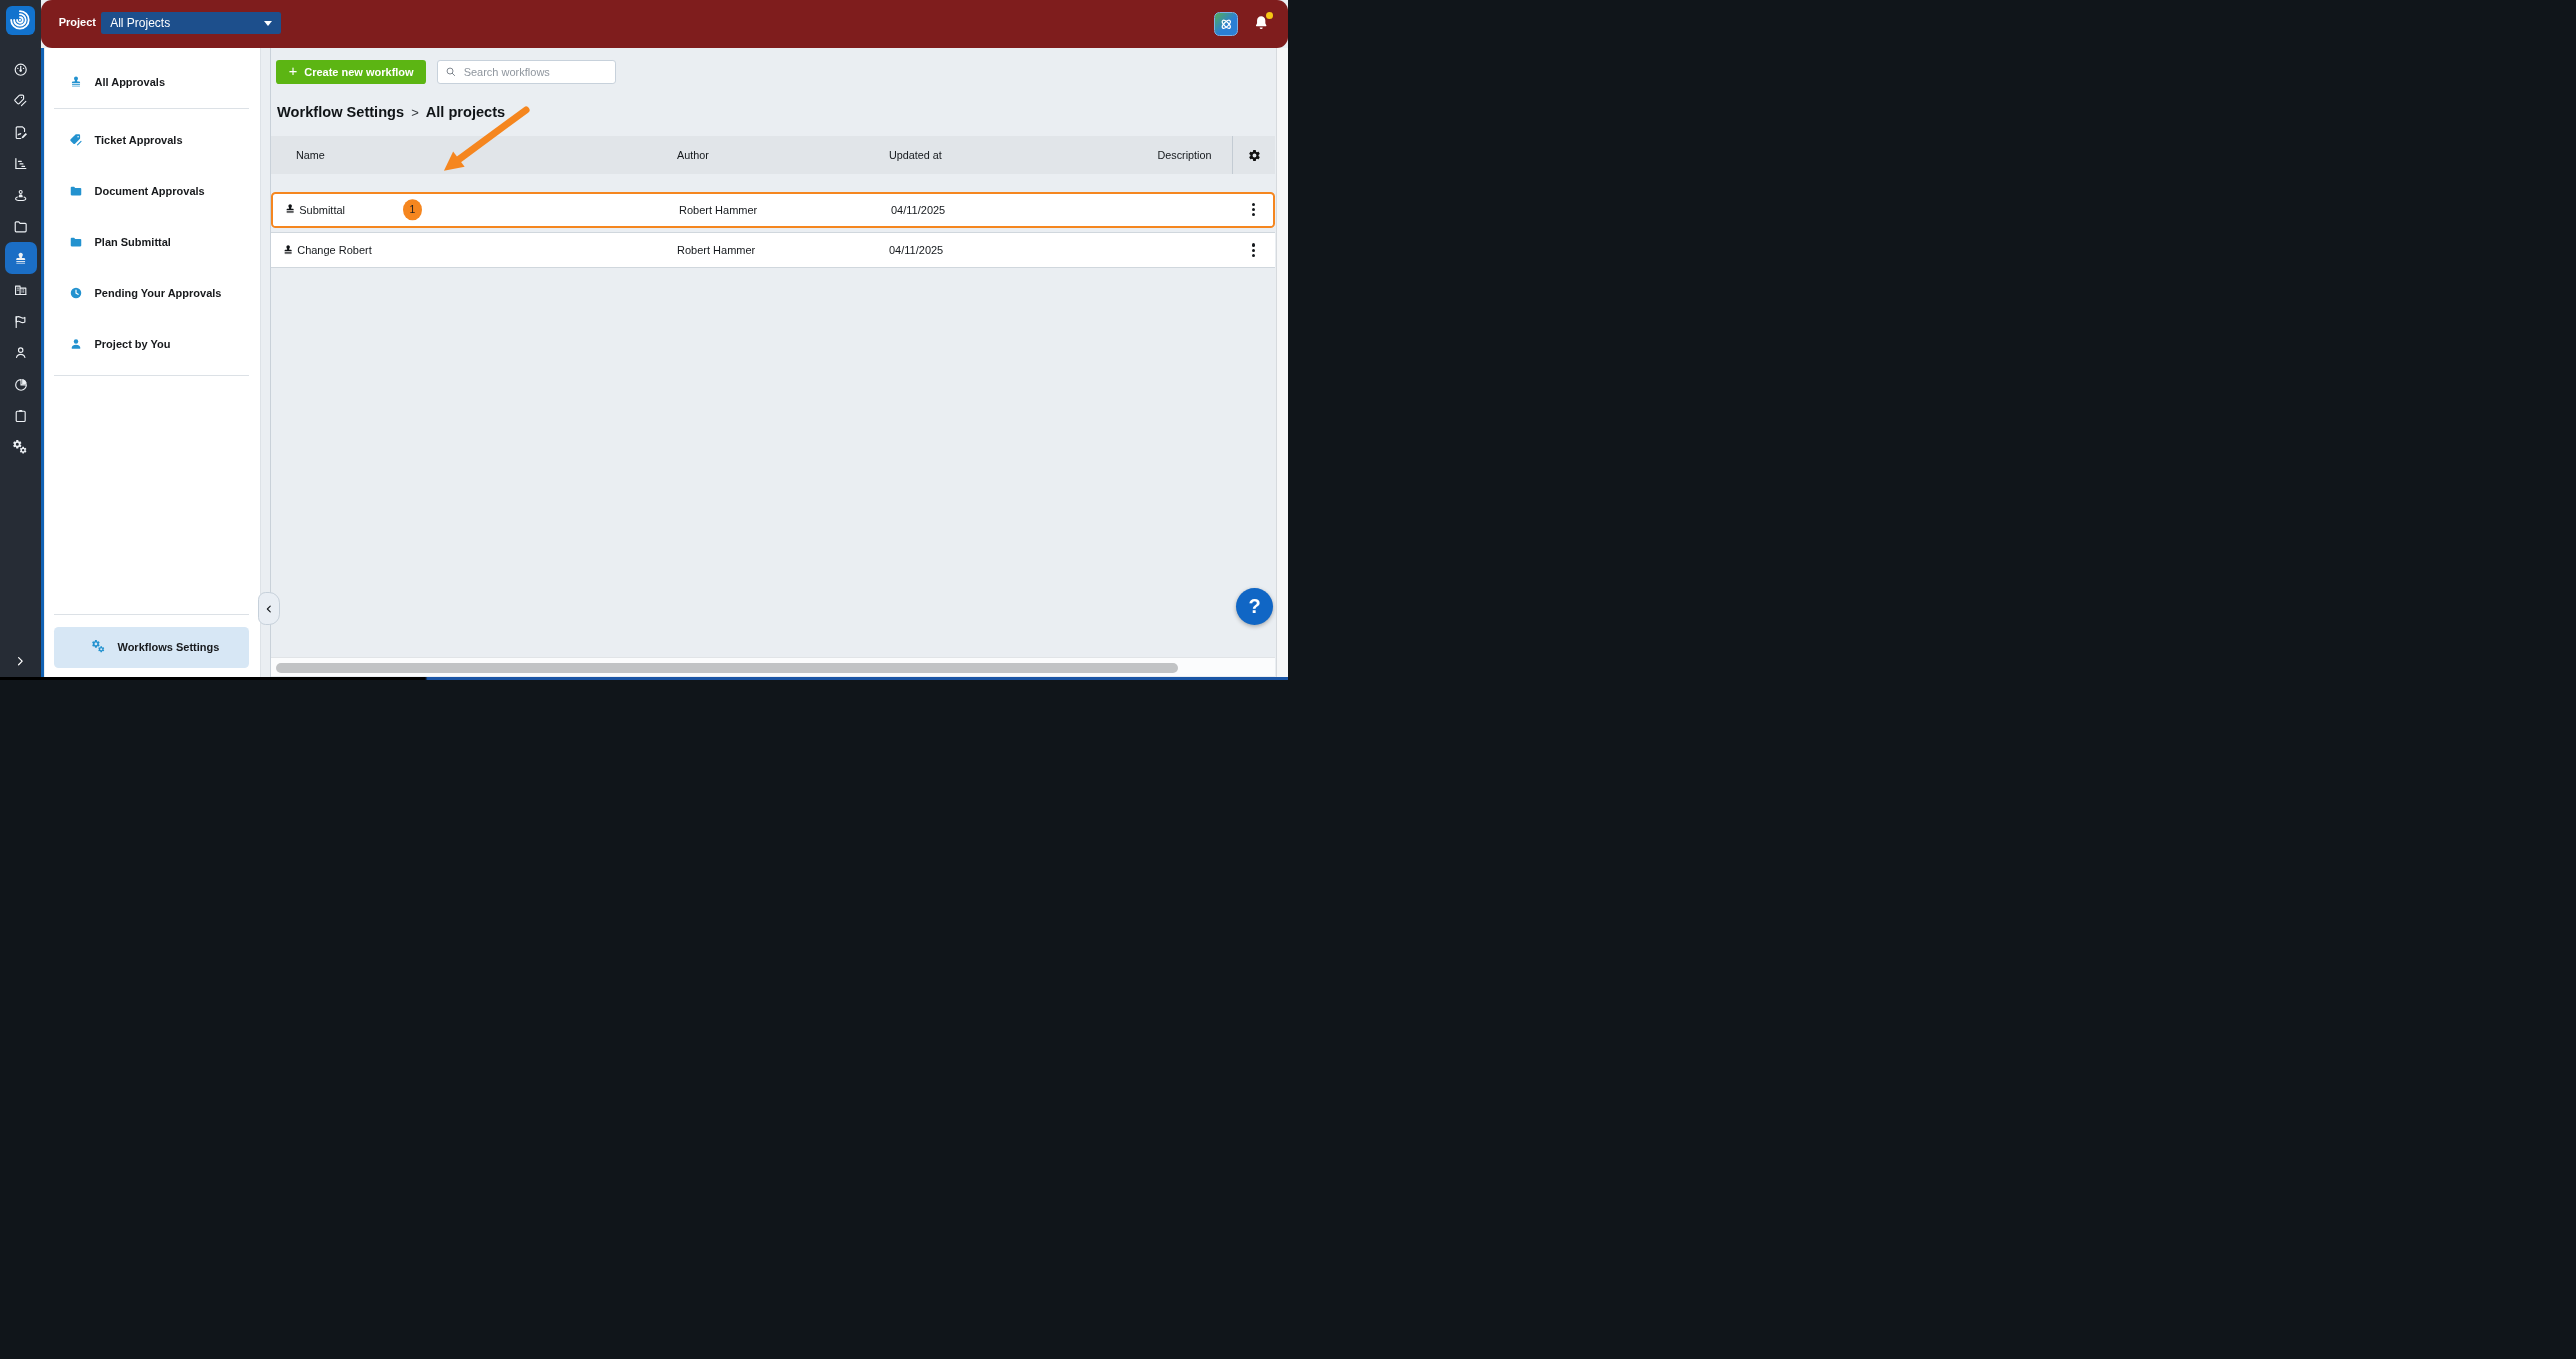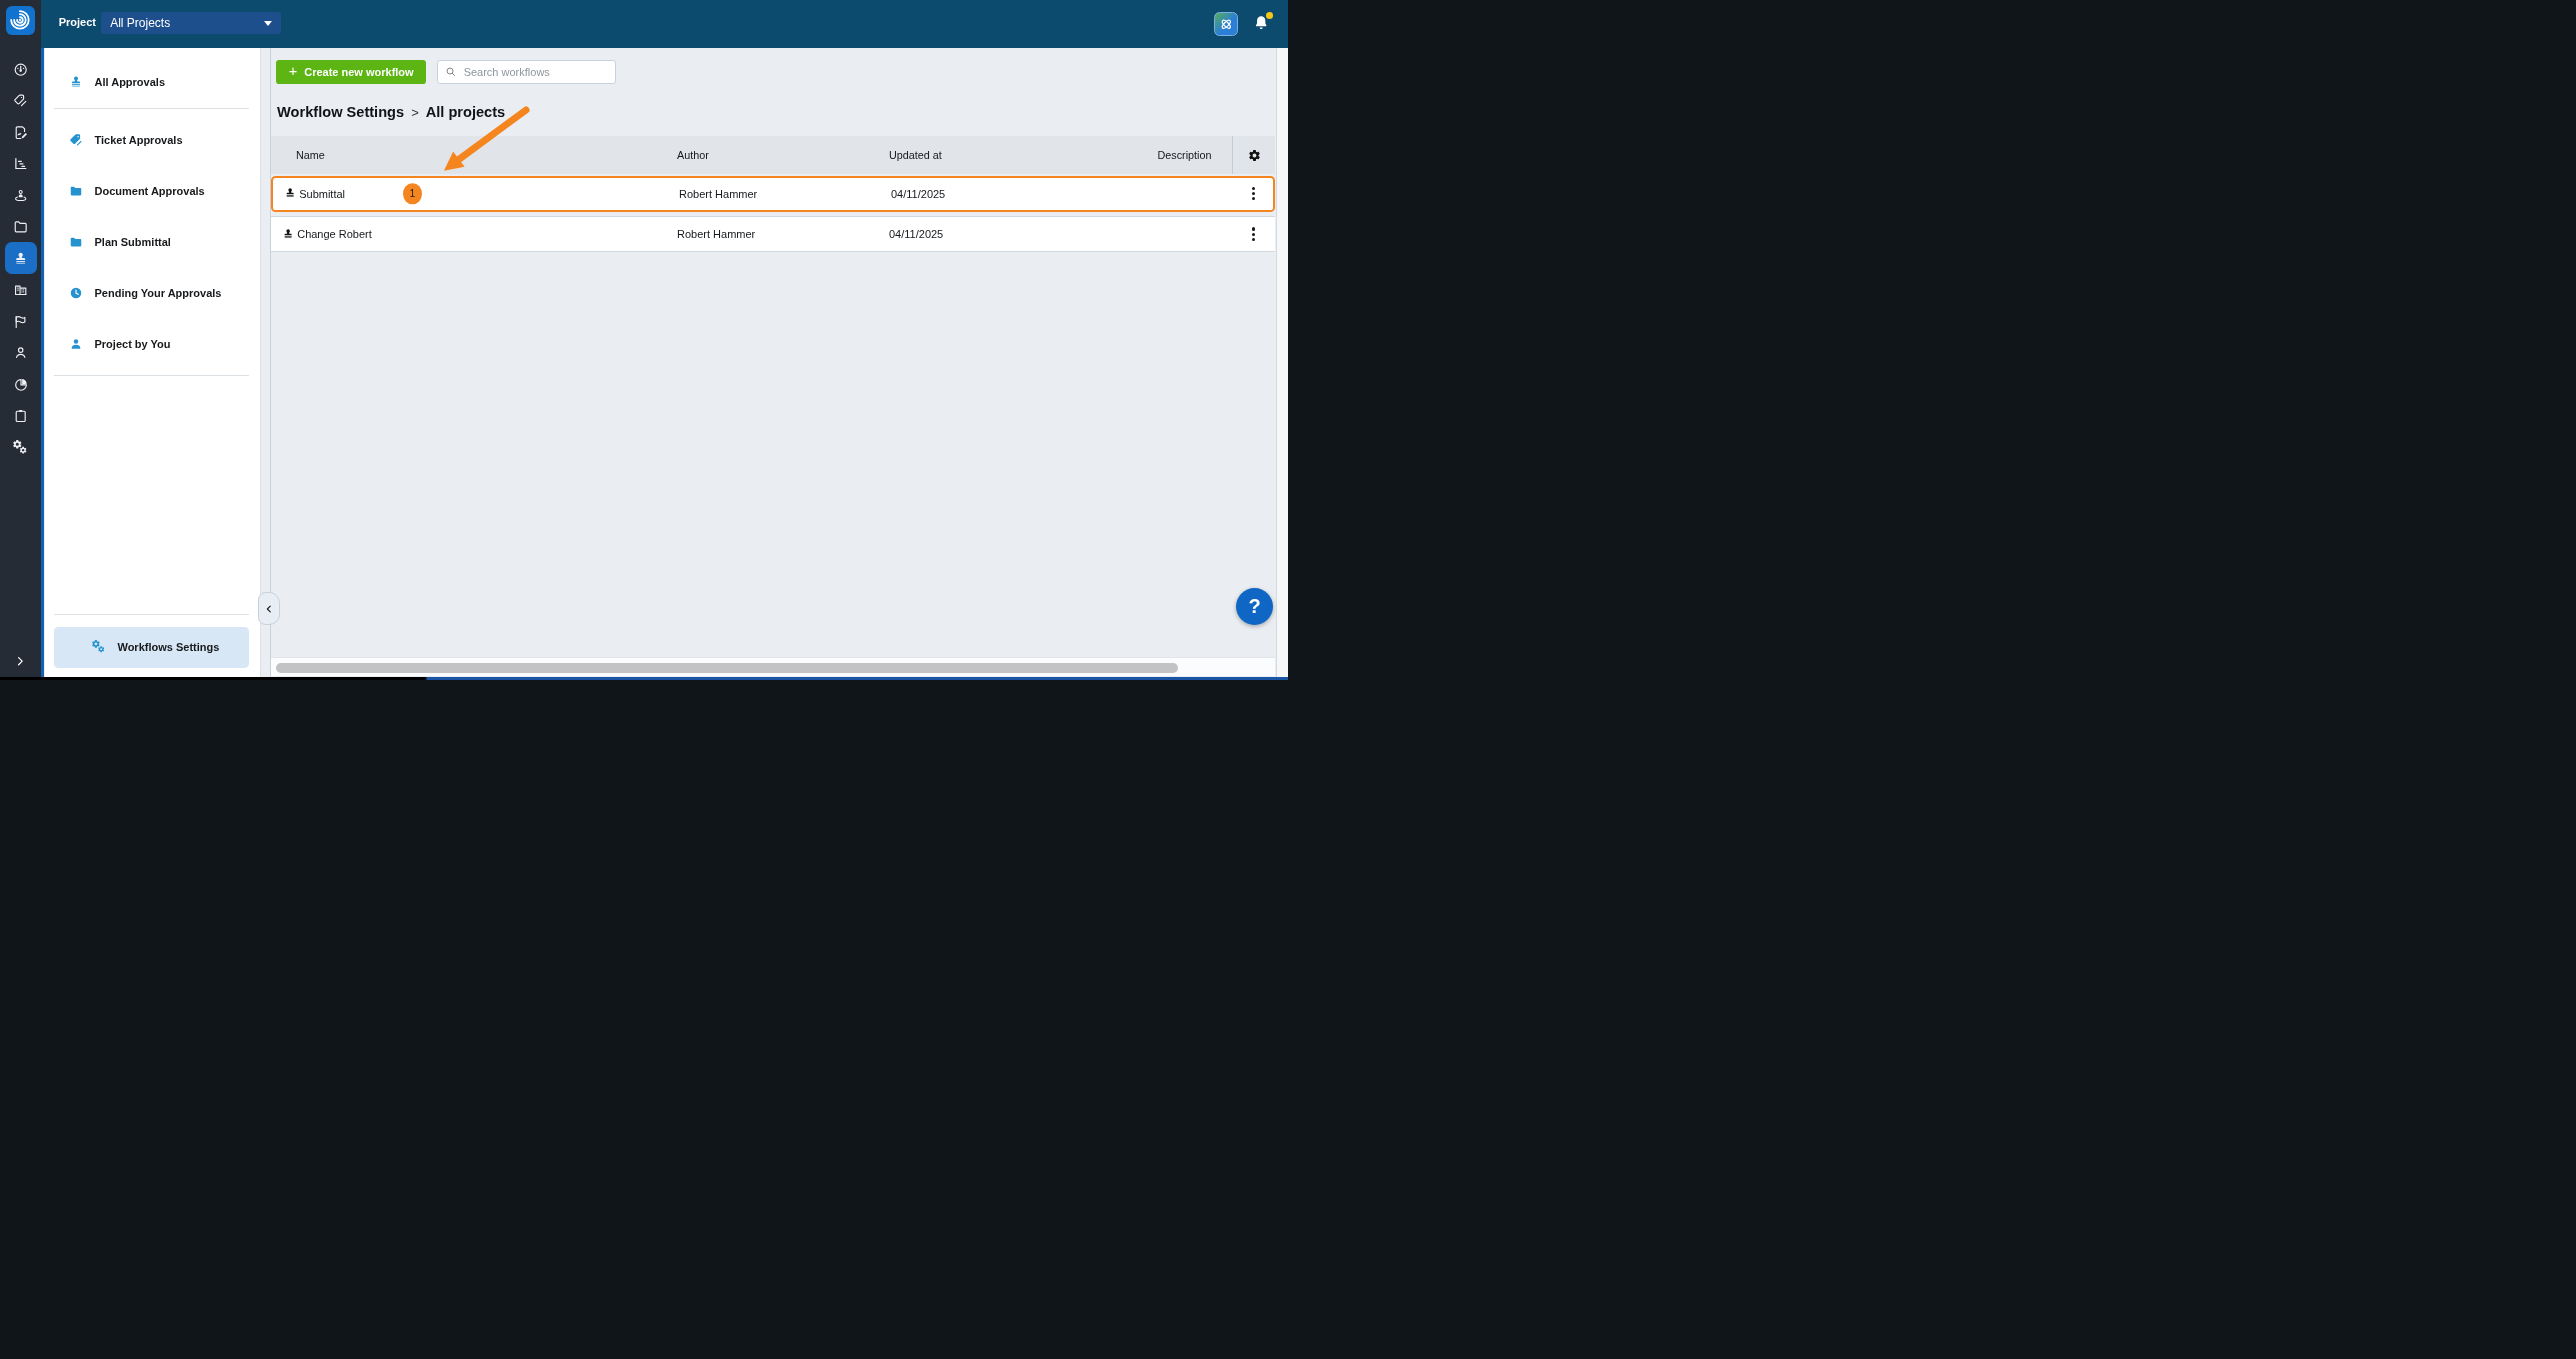--- a/index.html
+++ b/index.html
@@ -18,21 +18,21 @@
   .rail-item{width:41px;height:31.5px;display:flex;align-items:center;justify-content:center;
              position:relative;cursor:pointer;color:#edf1f5;background:none;border:none;padding:0;}
   .rail-item svg{width:15.4px;height:15.4px;position:relative;z-index:1;}
   .rail-item.active::before{content:"";position:absolute;left:4.6px;top:0;width:32px;height:31.5px;
              background:#1b6ec5;border-radius:7px;}
   .rail-expand{position:absolute;bottom:7.7px;left:0;width:41px;height:21.5px;background:none;border:none;
              display:flex;align-items:center;justify-content:center;cursor:pointer;color:#fff;}
   .rail-expand svg{width:12.3px;height:12.3px;}
 
   
-  .topbar{position:absolute;left:41px;right:0;top:0;height:48px;background:#0c4a6e;z-index:5;}
+  .topbar{position:absolute;left:41px;right:0;top:0;height:48px;background:#7f1d1d;z-index:5;border-radius:11px;}
   .project-label{position:absolute;left:17.7px;top:16px;color:#fff;font-weight:700;font-size:11px;}
   .project-select{position:absolute;left:60px;top:12.3px;width:180px;height:22px;background:#1d4f8c;
       border:none;border-radius:2.3px;color:#fff;font-size:12px;display:flex;align-items:center;
       padding:0 9.2px;cursor:pointer;}
   .caret{margin-left:auto;width:0;height:0;border-left:4.6px solid transparent;
       border-right:4.6px solid transparent;border-top:5.4px solid #fff;}
   .topbar-right{position:absolute;right:17px;top:0;height:48px;display:flex;align-items:center;gap:13px;}
   .apps-btn{width:24px;height:24px;border-radius:5.4px;border:1.5px solid #7cb0e4;
       background:linear-gradient(135deg,#56ae57,#2b7fd4 55%);display:flex;align-items:center;
       justify-content:center;padding:0;cursor:pointer;}
@@ -82,21 +82,21 @@
   .thead,.trow{display:grid;grid-template-columns:406px 212px 248px 95px 1fr;align-items:center;}
   .thead{height:38px;background:#e1e5e9;font-size:10.8px;font-weight:400;color:#14181c;}
   .th-name{padding-left:25px;}
   .th-desc{text-align:center;}
   .th-gear{height:38px;border-left:0.8px solid #c3cbd3;display:flex;align-items:center;
       justify-content:center;color:#111;}
   .th-gear svg{width:13px;height:13px;}
   .rows{display:flex;flex-direction:column;gap:4.6px;margin-top:1.5px;}
   .trow{position:relative;height:36px;background:#fff;border-top:0.8px solid #d0d7dd;
       border-bottom:0.8px solid #d0d7dd;font-size:11px;color:#15191d;cursor:pointer;}
-  .trow.highlight{border:2.3px solid #f5861f;border-radius:4.6px;}
+  .trow.highlight{border:2.3px solid #f5861f;border-radius:4.6px;margin-top:16px;}
   .name-cell{display:flex;align-items:center;padding-left:10.8px;gap:3.1px;}
   .row-icon{width:12.3px;height:12.3px;color:#101316;display:flex;flex:none;}
   .row-icon svg{width:12.3px;height:12.3px;}
   .step-badge{position:absolute;left:130px;top:50%;transform:translateY(-50%);width:19px;height:21.5px;
       border-radius:50%;background:#f5861f;display:flex;align-items:center;justify-content:center;
       font-size:10.4px;color:#1d1d1d;}
   .kebab{background:none;border:none;display:flex;flex-direction:column;gap:2px;align-items:center;
       margin:0 auto;cursor:pointer;padding:3.1px 6.1px;}
   .kebab i{width:3.2px;height:3.2px;border-radius:50%;background:#15191d;}
 

